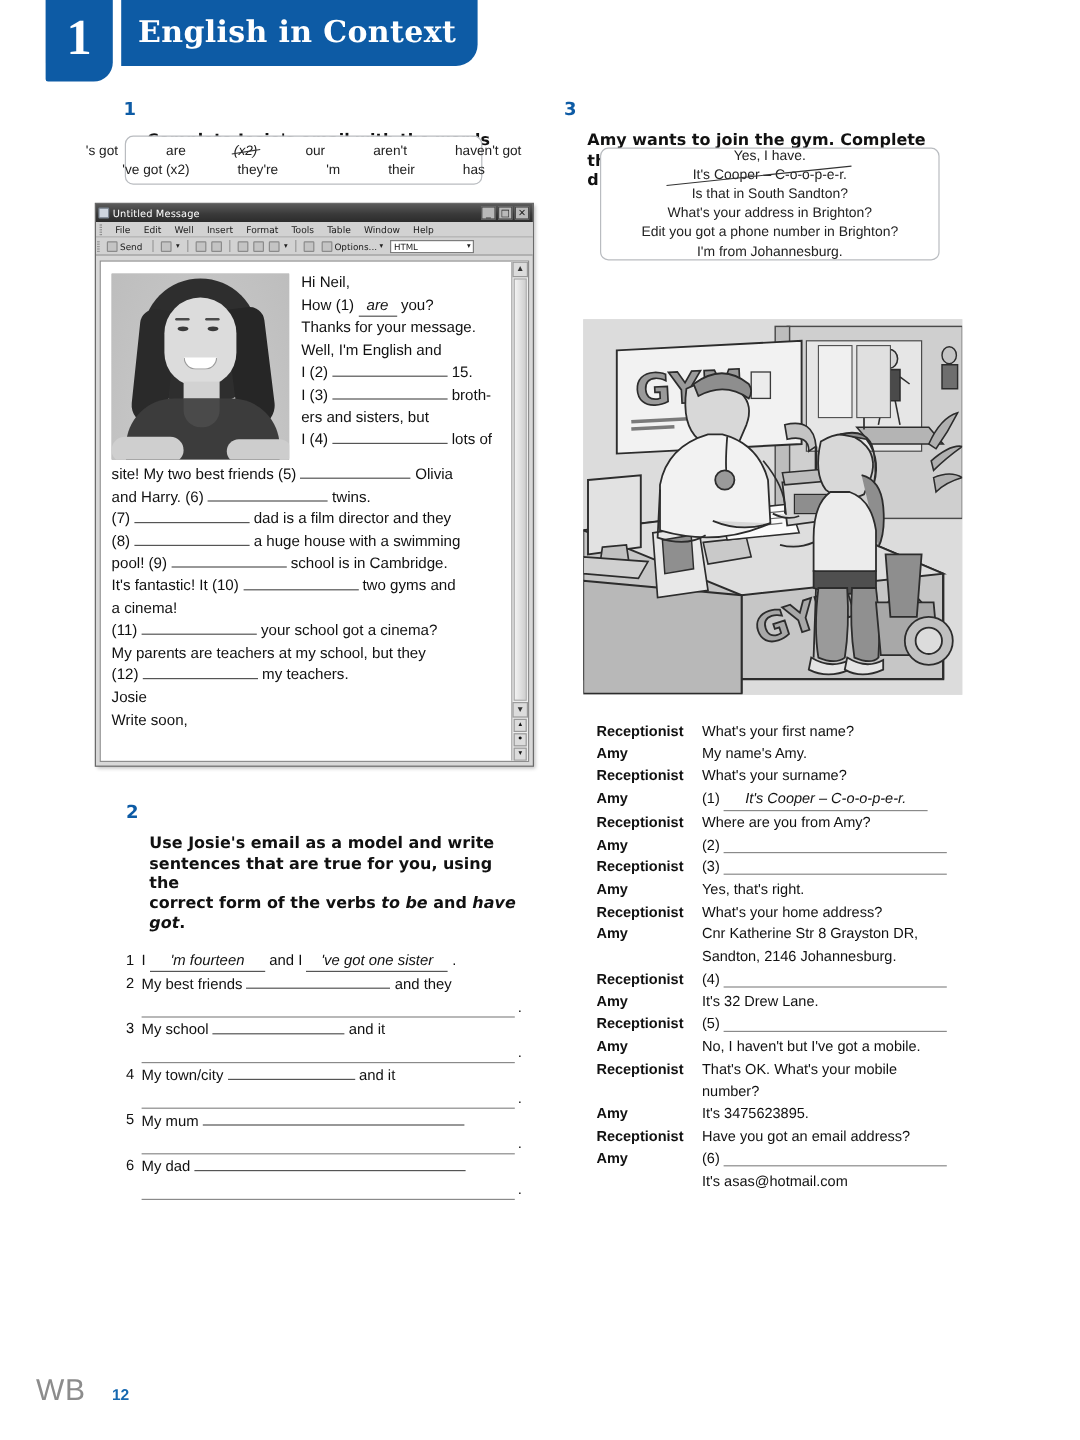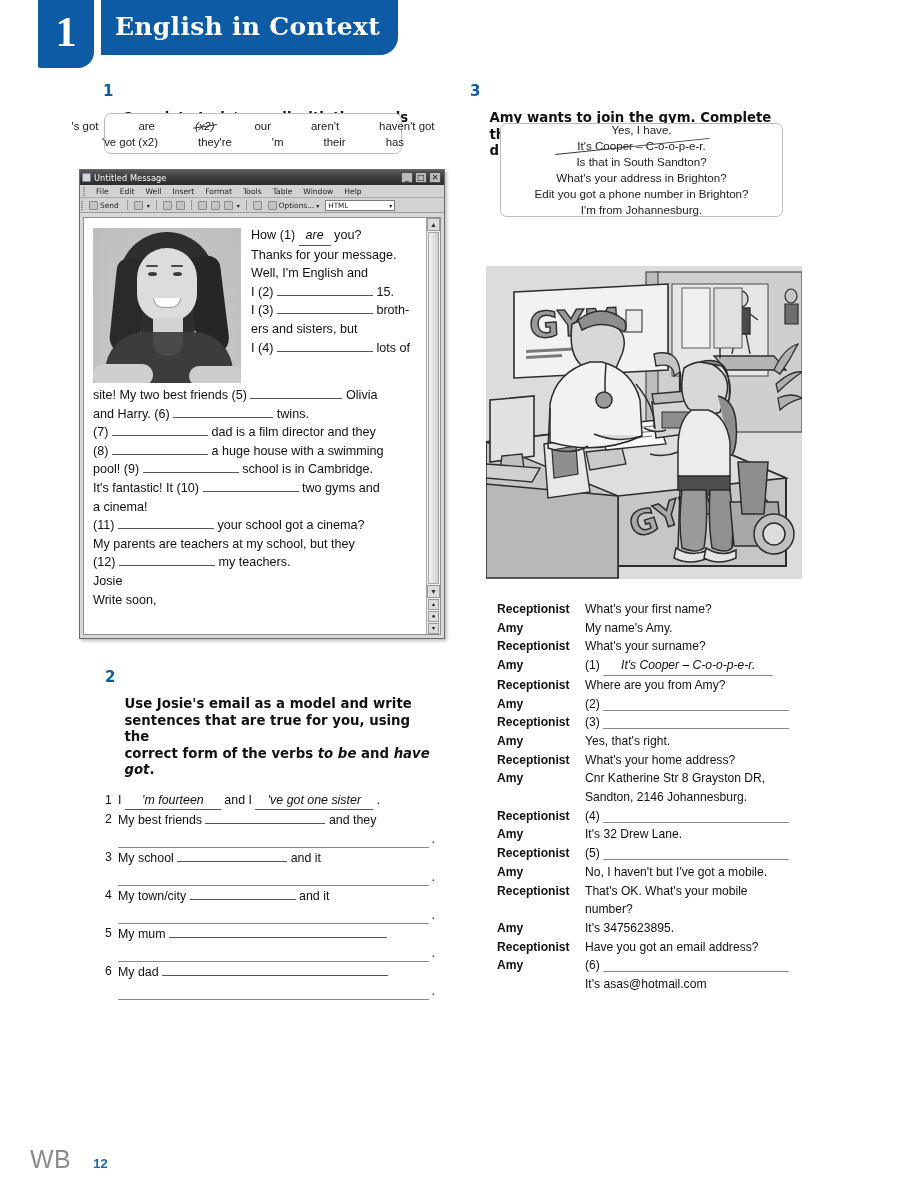--- a/index.html
+++ b/index.html
@@ -353,20 +353,21 @@
             <div class="eye-r"></div>
           <div class="mouth"></div>
           <div class="neck"></div>
           <div class="shirt"></div>
             <div class="collar"></div>
           <div class="arm-l"></div>
             <div class="arm-r"></div>
         </div>
 
         <div class="etext">
+          <div>Hi Neil,</div>
           <div>
             <span>How (1)</span>
             <span class="ans" style="width:32px">are</span>
             <span>you?</span>
           </div>
           <div>Thanks for your message.</div>
           <div>Well, I'm English and</div>
           <div>
             <span>I (2)</span>
             <span class="blank" style="width:96px"></span>

